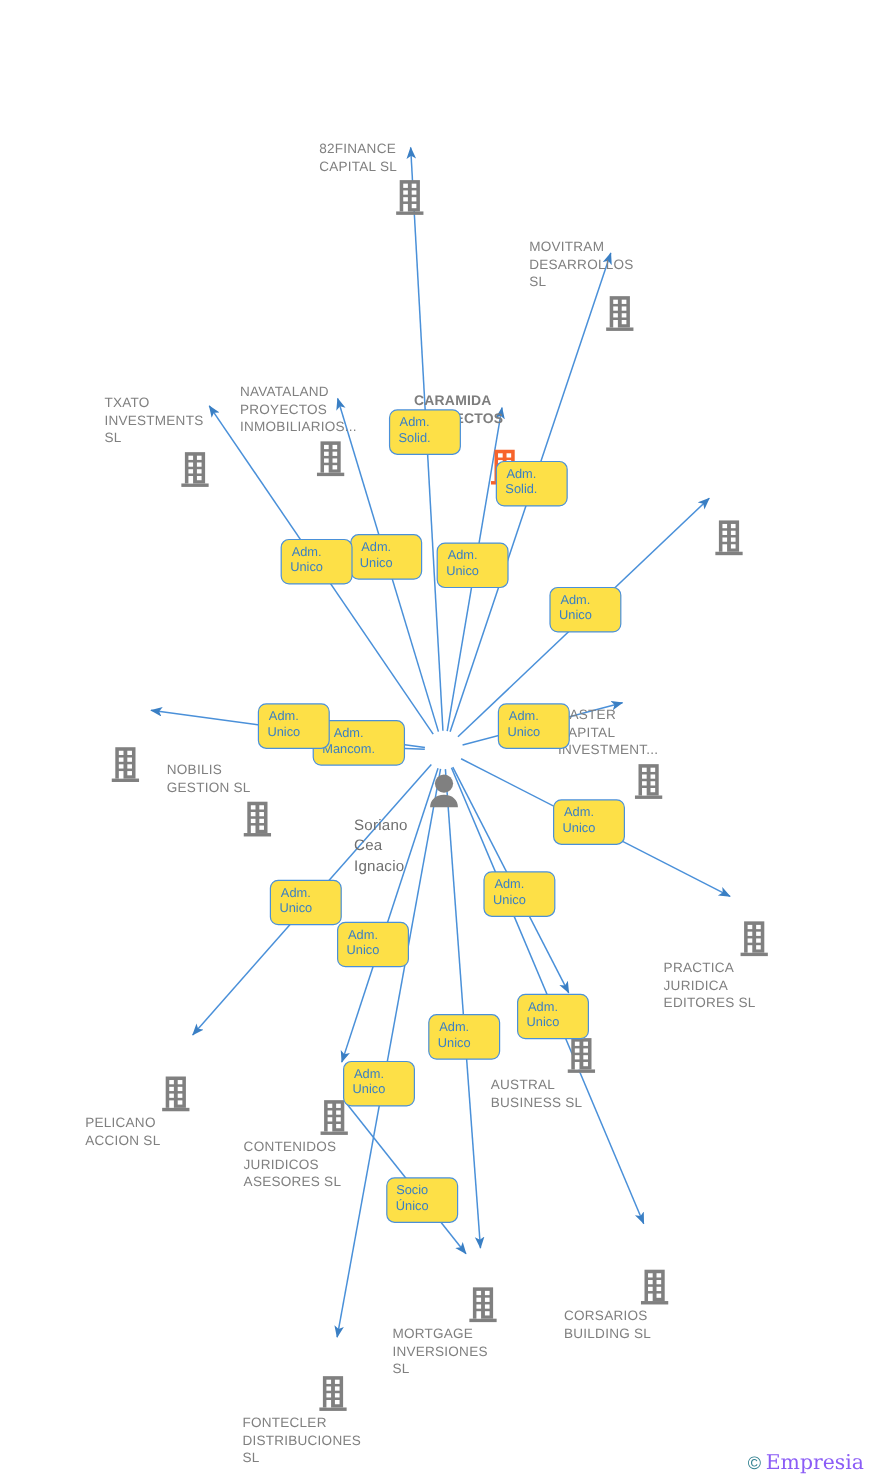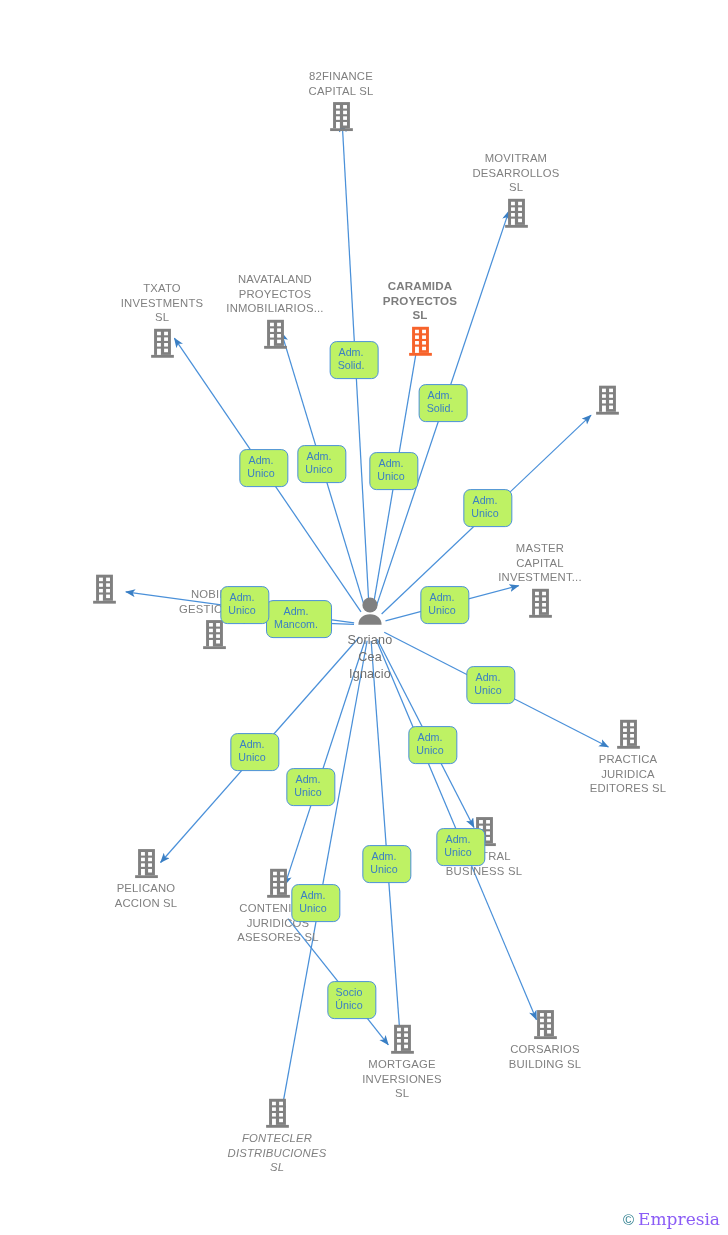--- a/index.html
+++ b/index.html
@@ -5,37 +5,37 @@
 <style>
   html,body{margin:0;padding:0;background:#ffffff;}
   body{
     width:728px;height:1235px;position:relative;overflow:hidden;
     font-family:"Liberation Sans","DejaVu Sans",sans-serif;
   }
   #graph{position:absolute;left:0;top:0;width:728px;height:1235px;}
   svg.edges{position:absolute;left:0;top:0;width:728px;height:1235px;}
 
   
-  .node{position:absolute;transform:translate(-50%,-50%);text-align:center;
-        width:150px;pointer-events:auto;}
+  .node{position:absolute;transform:translate(-50%,-50%);
+        width:150px;pointer-events:auto;margin-top:48px;}
   .node .ico{display:block;margin:0 auto;}
   .node .lbl{display:block;font-size:11.3px;line-height:14.6px;color:#808080;
              letter-spacing:.2px;white-space:pre-line;}
   .node.above .lbl{margin-bottom:2px;}
   .node.below .lbl{margin-top:2px;}
   .node.center-company .lbl{color:#7d7d7d;font-weight:bold;font-size:11.6px;}
 
   
   .person .lbl{font-size:12.6px;line-height:17px;color:#6f6f6f;}
 
   
   .chip{position:absolute;transform:translate(-50%,-50%);
-        background:#bef264;border:1.3px solid #4a90d9;border-radius:7px;
+        background:#fde047;border:1.3px solid #4a90d9;border-radius:7px;
         color:#3a7fc4;font-size:10.7px;line-height:13.4px;
-        padding:4px 13px 5px 7px;text-align:center;white-space:pre-line;
+        padding:4px 24px 5px 7px;text-align:center;white-space:pre-line;
         box-shadow:0 0 0 0 rgba(0,0,0,0);}
   
   .watermark{position:absolute;right:8px;bottom:6px;display:flex;align-items:center;
              gap:4px;font-size:16px;}
   .watermark .copy{color:#2f7f8f;font-size:15px;}
   .watermark .brand{color:#8b5cf6;font-size:17px;
                     font-family:"DejaVu Serif",serif;}
 </style>
 </head>
 <body>
@@ -270,21 +270,21 @@
             <rect x="17.9" y="5.5" width="4.6" height="4.2" fill="#fff"></rect>
             <rect x="9.5" y="12.2" width="4.6" height="4.2" fill="#fff"></rect>
             <rect x="17.9" y="12.2" width="4.6" height="4.2" fill="#fff"></rect>
             <rect x="9.5" y="18.9" width="4.6" height="4.2" fill="#fff"></rect>
             <rect x="17.9" y="18.9" width="4.6" height="4.2" fill="#fff"></rect>
             <rect x="9.5" y="25.6" width="4.6" height="7.4" fill="#fff"></rect>
             <rect x="17.9" y="25.6" width="4.6" height="4.2" fill="#fff"></rect>
           </svg></span><span class="lbl">MORTGAGE
 INVERSIONES
 SL</span></div>
-      <div class="node below" style="left: 277px; top: 1136px; font-style: italic;"><span><svg class="ico" width="27" height="32" viewBox="0 0 32 38" xmlns="http://www.w3.org/2000/svg">
+      <div class="node below" style="left: 277px; top: 1136px;"><span><svg class="ico" width="27" height="32" viewBox="0 0 32 38" xmlns="http://www.w3.org/2000/svg">
             <rect x="6" y="2" width="20" height="31" fill="#808080"></rect>
             <rect x="2.5" y="33" width="27" height="3.4" fill="#808080"></rect>
             <rect x="9.5" y="5.5" width="4.6" height="4.2" fill="#fff"></rect>
             <rect x="17.9" y="5.5" width="4.6" height="4.2" fill="#fff"></rect>
             <rect x="9.5" y="12.2" width="4.6" height="4.2" fill="#fff"></rect>
             <rect x="17.9" y="12.2" width="4.6" height="4.2" fill="#fff"></rect>
             <rect x="9.5" y="18.9" width="4.6" height="4.2" fill="#fff"></rect>
             <rect x="17.9" y="18.9" width="4.6" height="4.2" fill="#fff"></rect>
             <rect x="9.5" y="25.6" width="4.6" height="7.4" fill="#fff"></rect>
             <rect x="17.9" y="25.6" width="4.6" height="4.2" fill="#fff"></rect>

